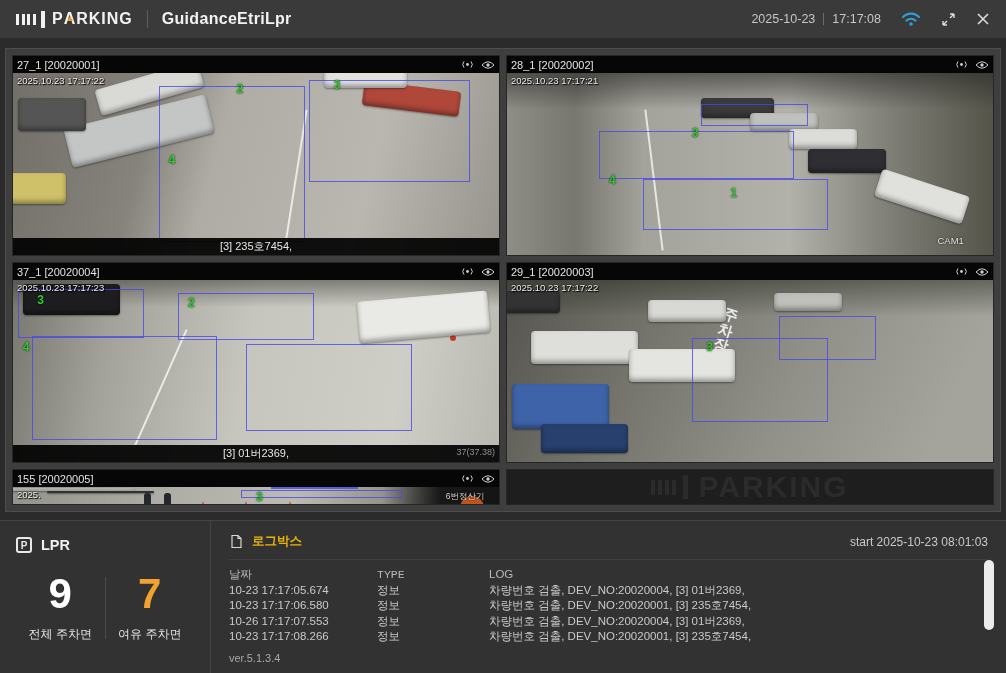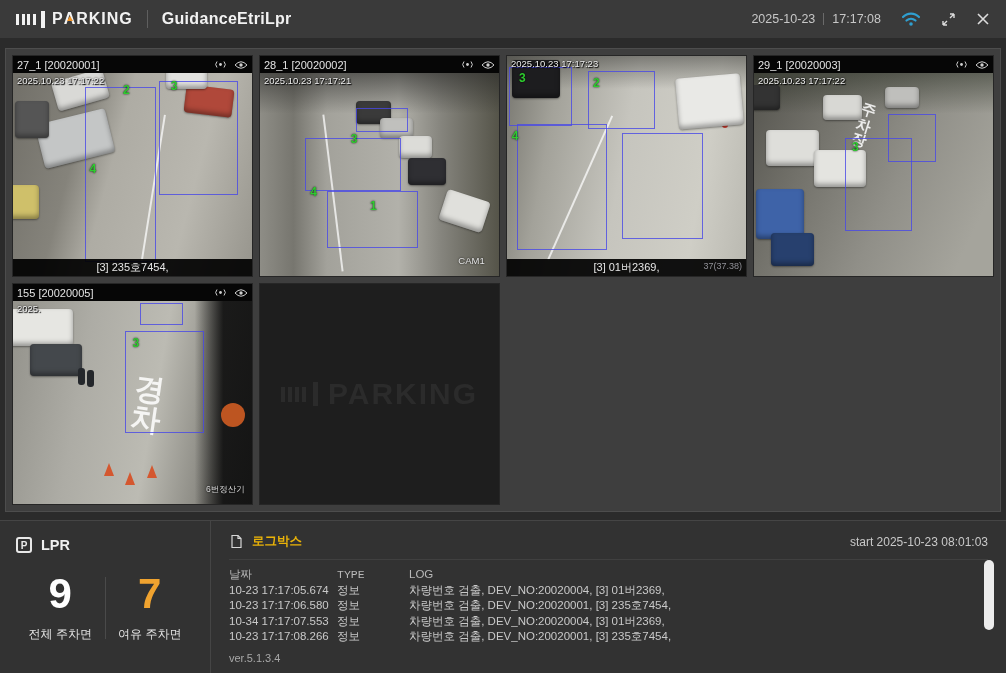--- a/index.html
+++ b/index.html
@@ -19,21 +19,21 @@
                    border-bottom:5px solid #f0952a; }
   .title-sep { width:1px; height:18px; background:#5f5f5f; margin:0 14px; }
   .app-title { color:#f2f2f2; font-weight:bold; font-size:16px; letter-spacing:.3px; }
   .datetime { margin-left:auto; display:flex; align-items:center; gap:8px; color:#c7c7c7; font-size:12.5px; }
   .dt-sep { width:1px; height:12px; background:#6a6a6a; }
   .tb-icon { margin-left:20px; display:flex; align-items:center; cursor:pointer; }
 
   
   .video-panel { position:absolute; top:48px; left:5px; width:996px; height:464px;
                  background:#3e3e3e; border:1px solid #4d4d4d; padding:6px;
-                 display:grid; grid-template-columns:repeat(4,1fr); grid-template-rows:repeat(2,1fr); gap:6px; }
+                 display:grid; grid-template-columns:repeat(2,1fr); grid-template-rows:repeat(2,1fr); gap:6px; }
   .tile { background:#000; border:1px solid #262626; display:flex; flex-direction:column;
           overflow:hidden; position:relative; }
   .tile-header { height:17px; flex:0 0 17px; background:#060606; display:flex; align-items:center;
                  padding:0 4px; gap:6px; z-index:8; }
   .tile-label { color:#e3e3e3; font-size:11px; flex:1; white-space:nowrap; }
   .tile-icons { display:flex; gap:6px; align-items:center; }
   .video { position:relative; flex:1; overflow:hidden; }
 
   .ts-overlay { position:absolute; top:2px; left:4px; font-size:9.5px; color:rgba(255,255,255,.92);
                 text-shadow:0 0 2px #000, 1px 1px 1px #000; z-index:6; }
@@ -88,21 +88,21 @@
   .stat-value { font-size:42px; font-weight:bold; color:#ffffff; line-height:1.1; }
   .stat-value.orange { color:#f0a32f; }
   .stat-label { margin-top:9px; font-size:12px; color:#e3e3e3; }
 
   .log-panel { flex:1; position:relative; padding:12px 18px 8px; }
   .log-header { display:flex; align-items:center; gap:9px; padding-bottom:9px;
                 border-bottom:1px solid rgba(255,255,255,.07); }
   .log-title { color:#eab308; font-size:12.5px; font-weight:bold; }
   .log-start { margin-left:auto; color:#c9c9c9; font-size:12px; }
   .log-table { margin-top:7px; font-size:11.5px; color:#c9c9c9; }
-  .log-row { display:flex; line-height:15.5px; }
+  .log-row { display:flex; line-height:15.5px;gap:40px; }
   .log-row.head { color:#b9b9b9; }
   .lcol-date { width:108px; flex:0 0 108px; }
   .lcol-type { width:72px; flex:0 0 72px;font-family:Liberation Mono, monospace; }
   .lcol-log { flex:1; white-space:nowrap; overflow:hidden; }
   .log-version { position:absolute; bottom:9px; left:18px; color:#a8a8a8; font-size:11px; }
   .log-scrollbar { position:absolute; right:12px; top:39px; width:10px; height:70px;
                    background:#ececec; border-radius:5px; cursor:pointer; }
 </style>
 </head>
 <body>
@@ -205,20 +205,33 @@
     <div class="det-box" style="left: 40%; top: 17%; width: 22%; height: 12%;"></div>
         <div class="det-box" style="left: 19%; top: 32%; width: 40%; height: 26%;"></div>
         <div class="det-box" style="left: 28%; top: 58%; width: 38%; height: 28%;"></div>
         <div class="det-num" style="left: 38%; top: 29%;">3</div>
         <div class="det-num" style="left: 21%; top: 55%;">4</div>
         <div class="det-num" style="left: 46%; top: 62%;">1</div>
       </div>
   </div>
 
   <div class="tile">
+    <div class="tile-header">
+      <span class="tile-label">37_1 [20020004]</span>
+      <span class="tile-icons">
+        <svg width="15" height="11" viewBox="0 0 15 11">
+            <circle cx="7.5" cy="5.5" r="1.4" fill="#cfcfcf"></circle>
+            <path d="M4 2.5 A4.5 4.5 0 0 0 4 8.5 M11 2.5 A4.5 4.5 0 0 1 11 8.5" stroke="#cfcfcf" stroke-width="1" fill="none"></path>
+          </svg>
+        <svg width="14" height="10" viewBox="0 0 14 10">
+            <path d="M1 5 Q7 -1.5 13 5 Q7 11.5 1 5 Z" stroke="#cfcfcf" stroke-width="1" fill="none"></path>
+            <circle cx="7" cy="5" r="1.7" fill="#cfcfcf"></circle>
+          </svg>
+      </span>
+    </div>
     <div class="video scene-2">
       <span class="ts-overlay">2025.10.23 17:17:23</span>
       <div class="car" style="left:2%;top:2%;width:20%;height:17%;background:#1d1d1f"></div>
       <div class="mark" style="left:8%;top:13%;width:8%;height:4%;background:#d8a23a"></div>
       <div class="car" style="left:71%;top:9%;width:27%;height:23%;background:#e9e9e6;transform:rotate(-5deg)"></div>
       <div class="mark" style="left:30%;top:24%;width:2px;height:72%;transform:rotate(24deg)"></div>
       <div class="mark" style="left:90%;top:30%;width:6px;height:6px;background:#c23a2e;border-radius:50%"></div>
       <div class="caption-bar">
         <span>[3] 01버2369,</span>
         <span class="caption-side">37(37.38)</span>
@@ -347,21 +360,21 @@
             <span class="lcol-date">10-23 17:17:05.674</span>
             <span class="lcol-type">정보</span>
             <span class="lcol-log">차량번호 검출, DEV_NO:20020004, [3] 01버2369,</span>
           </div>
           <div class="log-row">
             <span class="lcol-date">10-23 17:17:06.580</span>
             <span class="lcol-type">정보</span>
             <span class="lcol-log">차량번호 검출, DEV_NO:20020001, [3] 235호7454,</span>
           </div>
           <div class="log-row">
-            <span class="lcol-date">10-34 17:17:07.553</span>
+            <span class="lcol-date">10-26 17:17:07.553</span>
             <span class="lcol-type">정보</span>
             <span class="lcol-log">차량번호 검출, DEV_NO:20020004, [3] 01버2369,</span>
           </div>
           <div class="log-row">
             <span class="lcol-date">10-23 17:17:08.266</span>
             <span class="lcol-type">정보</span>
             <span class="lcol-log">차량번호 검출, DEV_NO:20020001, [3] 235호7454,</span>
           </div>
         </div>
     </div>

